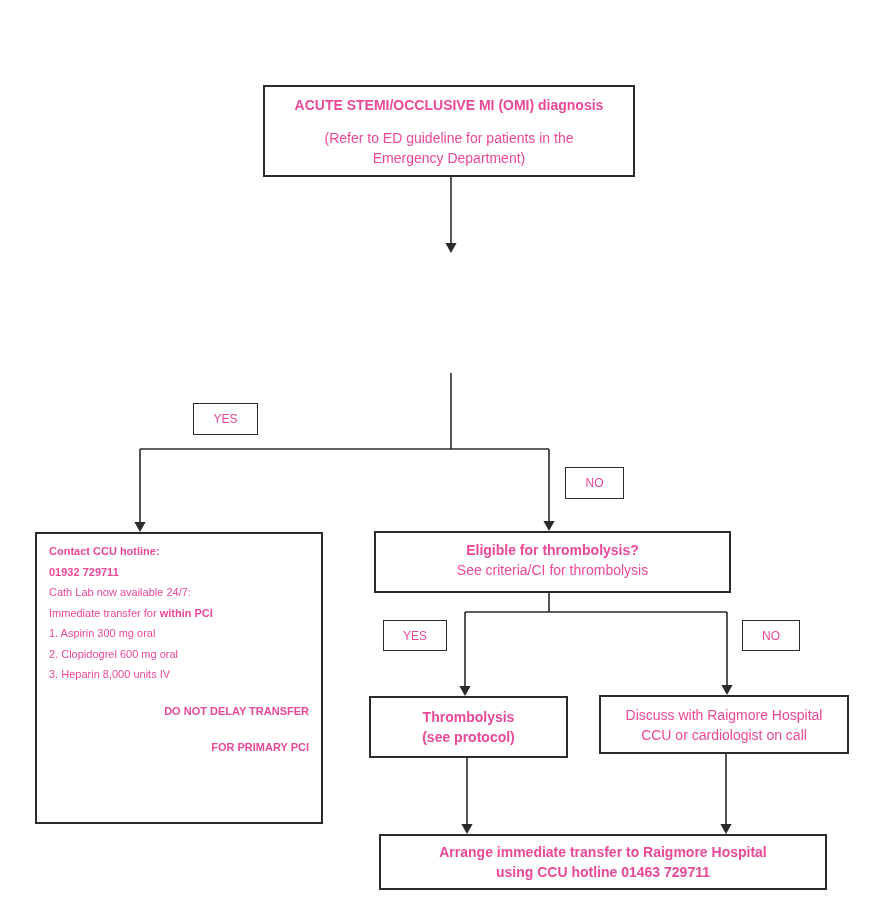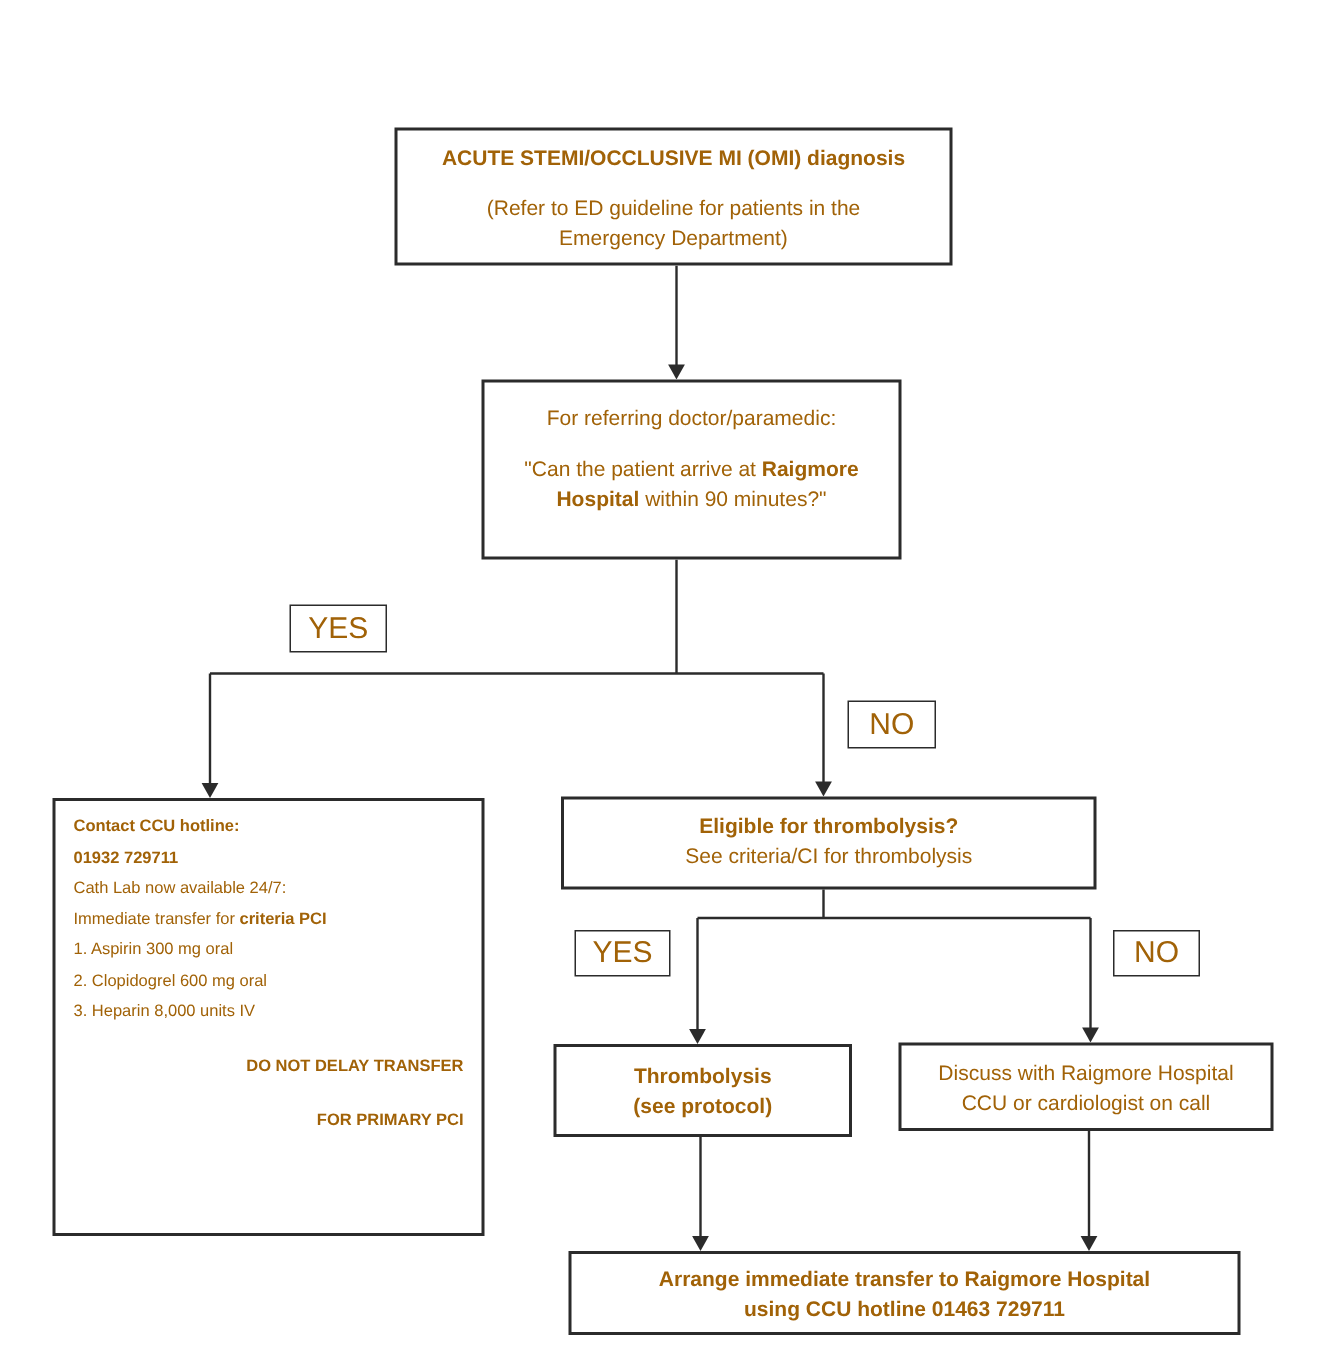--- a/index.html
+++ b/index.html
@@ -6,21 +6,21 @@
     margin: 0;
     padding: 0;
     background: #ffffff;
   }
   .canvas {
     position: relative;
     width: 894px;
     height: 912px;
     background: #ffffff;
     font-family: "Liberation Sans", "DejaVu Sans", sans-serif;
-    color: #a16207;
+    color: #ec4899;
     overflow: hidden;
   }
   .connectors {
     position: absolute;
     left: 0;
     top: 0;
     width: 894px;
     height: 912px;
     pointer-events: none;
   }
@@ -41,21 +41,21 @@
     font-size: 14px;
     line-height: 20px;
   }
   .node.center { text-align: center; }
   .bold { font-weight: bold; }
   .labelbox {
     position: absolute;
     box-sizing: border-box;
     border: 1.5px solid #2b2b2b;
     background: #ffffff;
-    font-size: 20px;
+    font-size: 12px;
     display: flex;
     align-items: center;
     justify-content: center;
   }
   
   #node-diagnosis { left: 263px; top: 85px; width: 372px; height: 92px; padding-top: 8px; }
   #node-diagnosis .subtitle { margin-top: 13px; }
   #node-question { left: 321px; top: 253px; width: 280px; height: 120px; padding: 13px 13px 0 13px; }
   #node-question .quote { margin-top: 14px; }
   #label-yes1 { left: 193px; top: 403px; width: 65px; height: 32px; }
@@ -92,37 +92,33 @@
     <polygon points="461.4,824 472.6,824 467,834"></polygon>
     <polygon points="720.4,824 731.6,824 726,834"></polygon>
   </svg>
 
   <div class="node center" id="node-diagnosis">
     <div class="bold">ACUTE STEMI/OCCLUSIVE MI (OMI) diagnosis</div>
     <div class="subtitle">(Refer to ED guideline for patients in the</div>
     <div>Emergency Department)</div>
   </div>
 
-  <div class="node center" id="node-question">
-    <div>For referring doctor/paramedic:</div>
-    <div class="quote"><span>"Can the patient arrive at </span><span class="bold">Raigmore Hospital</span><span> within 90 minutes?"</span></div>
-  </div>
 
   <div class="labelbox" id="label-yes1">
     <span>YES</span>
   </div>
   <div class="labelbox" id="label-no1">
     <span>NO</span>
   </div>
 
   <div class="node" id="node-contact">
     <div class="bold">Contact CCU hotline:</div>
     <div class="bold">01932 729711</div>
     <div class="group">Cath Lab now available 24/7:</div>
-    <div><span>Immediate transfer for </span><span class="bold">criteria PCI</span></div>
+    <div><span>Immediate transfer for </span><span class="bold">within PCI</span></div>
     <div>1. Aspirin 300 mg oral</div>
     <div>2. Clopidogrel 600 mg oral</div>
     <div>3. Heparin 8,000 units IV</div>
     <div class="warn">DO NOT DELAY TRANSFER</div>
     <div class="warn">FOR PRIMARY PCI</div>
   </div>
 
   <div class="node center" id="node-eligible">
     <div class="bold">Eligible for thrombolysis?</div>
     <div>See criteria/CI for thrombolysis</div>

